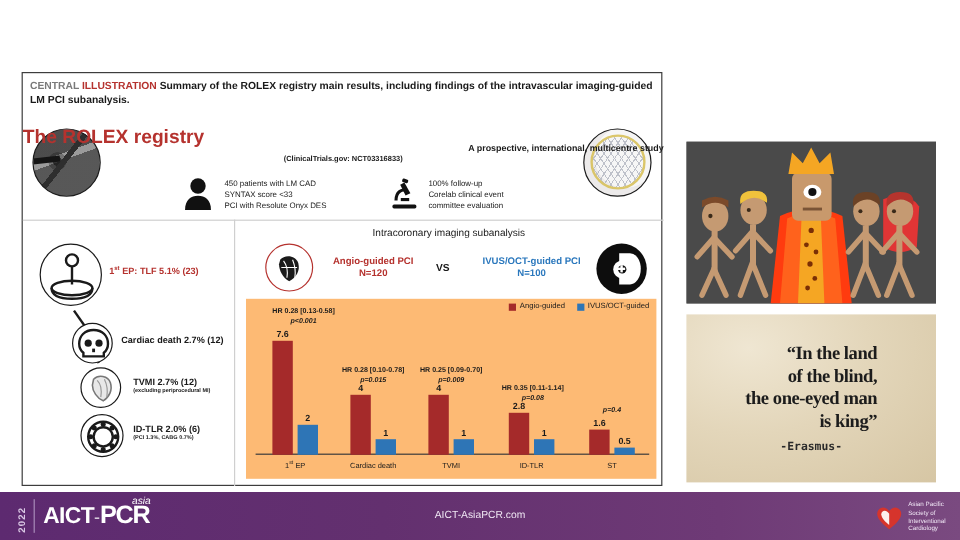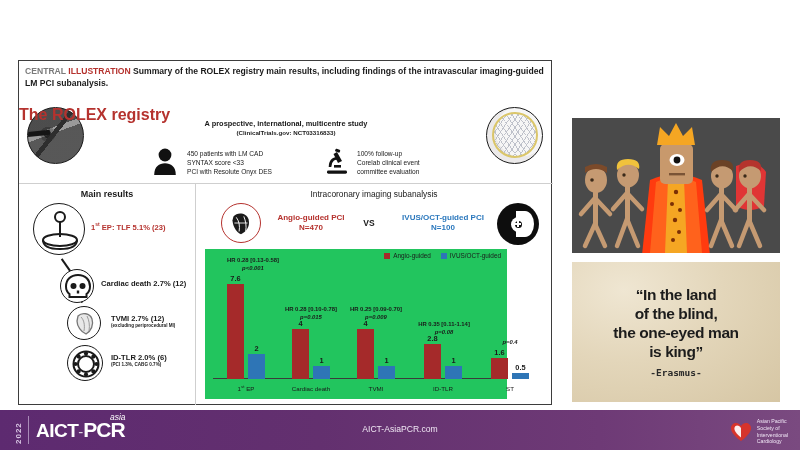--- a/index.html
+++ b/index.html
@@ -32,21 +32,21 @@
   }
   .ci-caption .ci-red { color: #b5322e; }
   .ci-caption .ci-light { color: #7a7a7a; font-weight: bold; }
 
   
   .study-title {
     position: absolute; left: 0; top: 45px; width: 534px; text-align: left;
     color: #b5322e; font-size: 16px; font-weight: bold;
   }
   .study-sub {
-    position: absolute; left: 0; top: 58px; width: 534px; text-align: center;
+    position: absolute; left: 0; top: 58px; width: 534px; text-align: right;
     color: #1a1a1a; font-size: 7.4px; font-weight: bold;
   }
   .study-nct {
     position: absolute; left: 0; top: 68px; width: 534px; text-align: center;
     color: #1a1a1a; font-size: 6.2px; font-weight: bold;
   }
 
   
   .angio-circle {
     position: absolute; left: 8px; top: 46px; width: 57px; height: 57px;
@@ -122,22 +122,22 @@
   .ivus-core::before{content:"";position:absolute;left:2.6px;top:0.6px;width:1.6px;height:5.6px;background:#fff;}
   .ivus-core::after{content:"";position:absolute;left:0.6px;top:2.6px;width:5.6px;height:1.6px;background:#fff;}
   .ivus-crescent{position:absolute; right:5px; top:8px; width:18px;height:26px;border-radius:0 50% 50% 0 / 0 50% 50% 0; background:#fff;}
   .arm-label { position: absolute; text-align: center; font-size: 8px; font-weight: bold; line-height: 1.25; }
   .arm-angio { left: 246px; top: 152px; width: 92px; color: #b5322e; }
   .arm-vs    { left: 330px; top: 157px; width: 40px; color: #1a1a1a; font-size: 8.5px;}
   .arm-ivus  { left: 372px; top: 152px; width: 104px; color: #2b78bd; }
 
   
   .chart {
-    position: absolute; left: 186px; top: 188px; width: 302px; height: 150px;
-    background: #22c55e; border: 0;
+    position: absolute; left: 186px; top: 188px; width: 342px; height: 150px;
+    background: #fdba74; border: 0;
   }
   .legend { position: absolute; right: 6px; top: 3px; display: flex; gap: 10px; align-items: center; }
   .legend-item { display: flex; align-items: center; gap: 3px; font-size: 6.4px; color: #1a1a1a; font-weight: normal;}
   .legend-swatch { width: 6px; height: 6px; display: inline-block; }
   .plot { position: absolute; left: 8px; top: 16px; right: 6px; bottom: 20px; }
   .axis-line { position: absolute; left: 0; right: 0; bottom: 0; height: 1.2px; background: #3b3b3b; }
   .group { position: absolute; bottom: 0; display: flex; align-items: flex-end; justify-content: center; gap: 4px; }
   .bar { width: 17px; position: relative; }
   .bar-a { background: #a52a2a; }
   .bar-b { background: #2e75b6; }
@@ -161,22 +161,22 @@
     background: #4a4a4a; overflow: hidden;
   }
   .quote-box {
     position: absolute; left: 572px; top: 262px; width: 208px; height: 140px;
     background:
       radial-gradient(ellipse at 25% 20%, #efe6d2 0%, #e3d6ba 45%, #d6c6a4 100%);
     overflow: hidden; display: flex; flex-direction: column;
     align-items: center; justify-content: center;
   }
   .quote-text {
-    font-family: Liberation Sans, sans-serif; font-size: 15.5px; color: #1c1c1c;
-    text-align: center; line-height: 1.22; font-weight: bold; letter-spacing: -0.4px;
+    font-family: Liberation Serif, serif; font-size: 15.5px; color: #1c1c1c;
+    text-align: right; line-height: 1.22; font-weight: bold; letter-spacing: -0.4px;
   }
   .quote-author {
     font-family: "DejaVu Sans Mono", monospace; font-size: 9.5px; color: #2a2a2a;
     margin-top: 5px; font-weight: bold;
   }
 
   
   .footer {
     position: absolute; left: 0; bottom: 0; width: 800px; height: 40px;
     background: linear-gradient(90deg, #5d2a70 0%, #63306f 40%, #6e3a76 75%, #7a4a80 100%);
@@ -241,21 +241,20 @@
     </svg>
     <div class="fact fact-right">
       <div>100% follow-up</div>
       <div>Corelab clinical event</div>
       <div>committee evaluation</div>
     </div>
 
     <div class="ci-divider-h"></div>
     <div class="ci-divider-v"></div>
 
-    <div class="mr-title">Main results</div>
 
     <div class="connector" style="left:48px; top:196px; width:1.6px; height:22px; transform:rotate(-35deg);"></div>
     <div class="connector" style="left:60px; top:228px; width:1.6px; height:14px; transform:rotate(-18deg);"></div>
     <div class="connector" style="left:63px; top:263px; width:1.6px; height:12px;"></div>
 
     <div class="icon-circle" style="left:14px; top:142px; width:52px; height:52px;">
       <svg viewBox="0 0 52 52" width="52" height="52">
         <circle cx="26" cy="13" r="5" fill="none" stroke="#1a1a1a" stroke-width="2"></circle>
         <line x1="26" y1="18" x2="26" y2="33" stroke="#1a1a1a" stroke-width="2"></line>
         <ellipse cx="26" cy="36" rx="17" ry="6" fill="none" stroke="#1a1a1a" stroke-width="2"></ellipse>
@@ -315,21 +314,21 @@
       <svg viewBox="0 0 34 34" width="32" height="32">
         <path d="M9 10 C13 5 23 6 25 13 C27 20 23 26 17 29 C11 26 8 19 8 14 Z" fill="#1a1a1a"></path>
         <path d="M12 11 C15 15 16 20 15 26" stroke="#fff" stroke-width="1" fill="none"></path>
         <path d="M20 10 C22 15 23 20 22 26" stroke="#fff" stroke-width="1" fill="none"></path>
         <path d="M10 17 L24 17" stroke="#fff" stroke-width=".9"></path>
       </svg>
     </div>
 
     <div class="arm-label arm-angio">
       <div>Angio-guided PCI</div>
-      <div>N=470</div>
+      <div>N=120</div>
     </div>
     <div class="arm-label arm-vs">VS</div>
     <div class="arm-label arm-ivus">
       <div>IVUS/OCT-guided PCI</div>
       <div>N=100</div>
     </div>
 
     <div class="ivus-circle">
       <div class="ivus-crescent"></div>
       <div class="ivus-inner">

